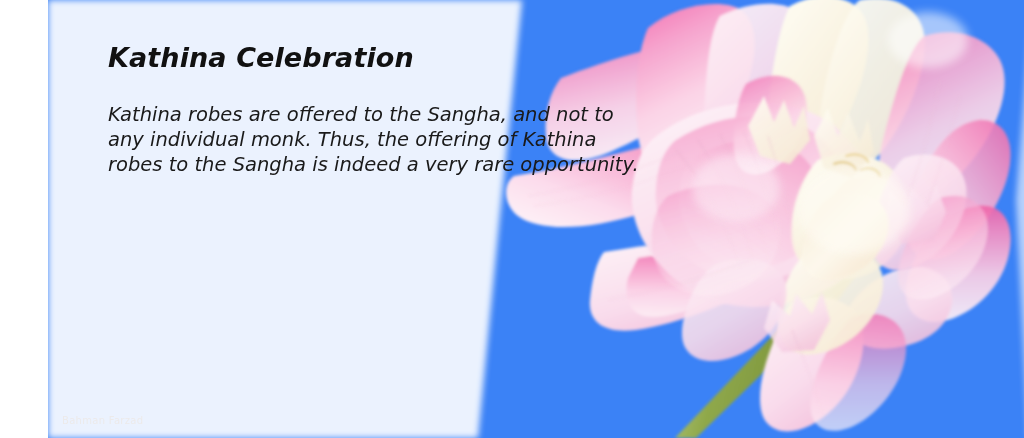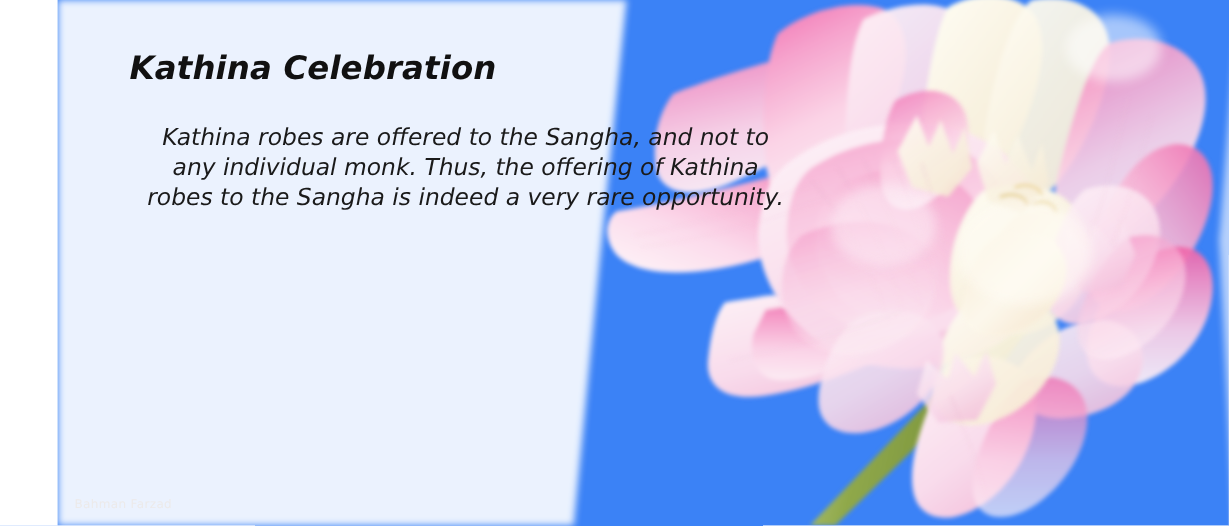--- a/index.html
+++ b/index.html
@@ -48,21 +48,21 @@
 
   .para {
     font-size: 19.5px;
     font-style: italic;
     font-weight: normal;
     color: #1a1a1a;
     line-height: 25px;
     margin: 0 0 15px 0;
     white-space: pre-line;
   }
-  .para:last-child { margin-bottom: 0; text-align: center; }
+  .para:last-child { margin-bottom: 0; }
 
   
   #watermark {
     position: absolute;
     left: 14px;
     bottom: 12px;
     font-size: 10px;
     font-style: normal;
     font-weight: normal;
     color: #eceaea;

